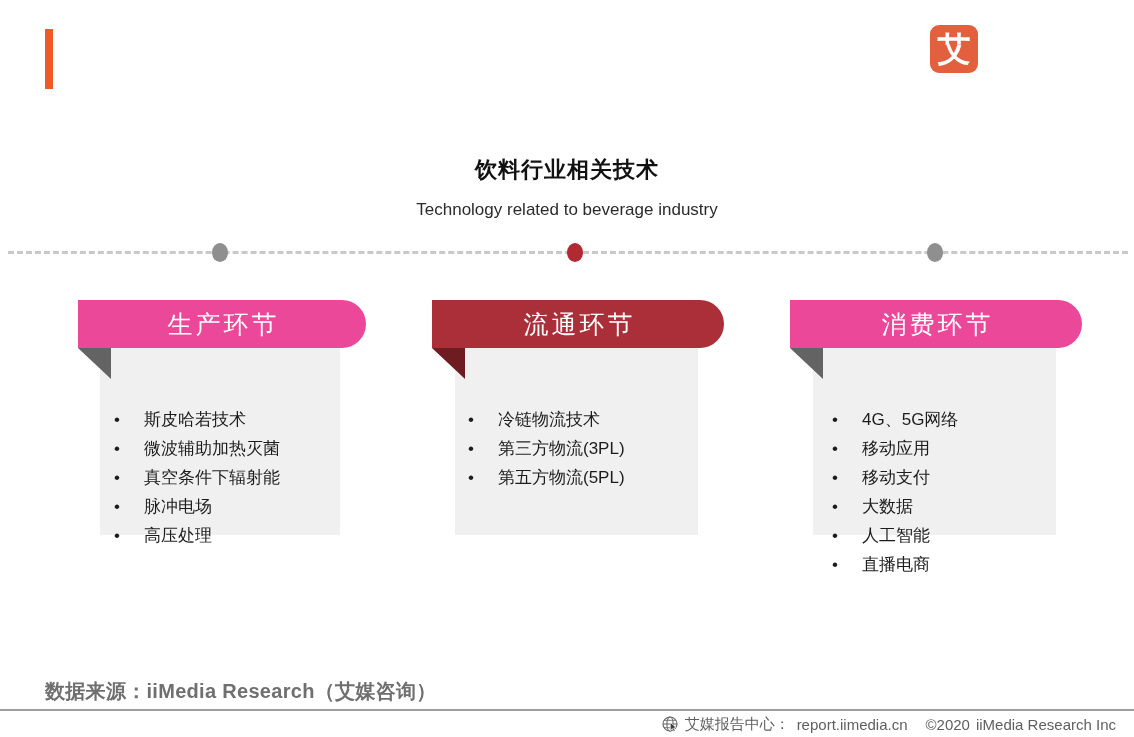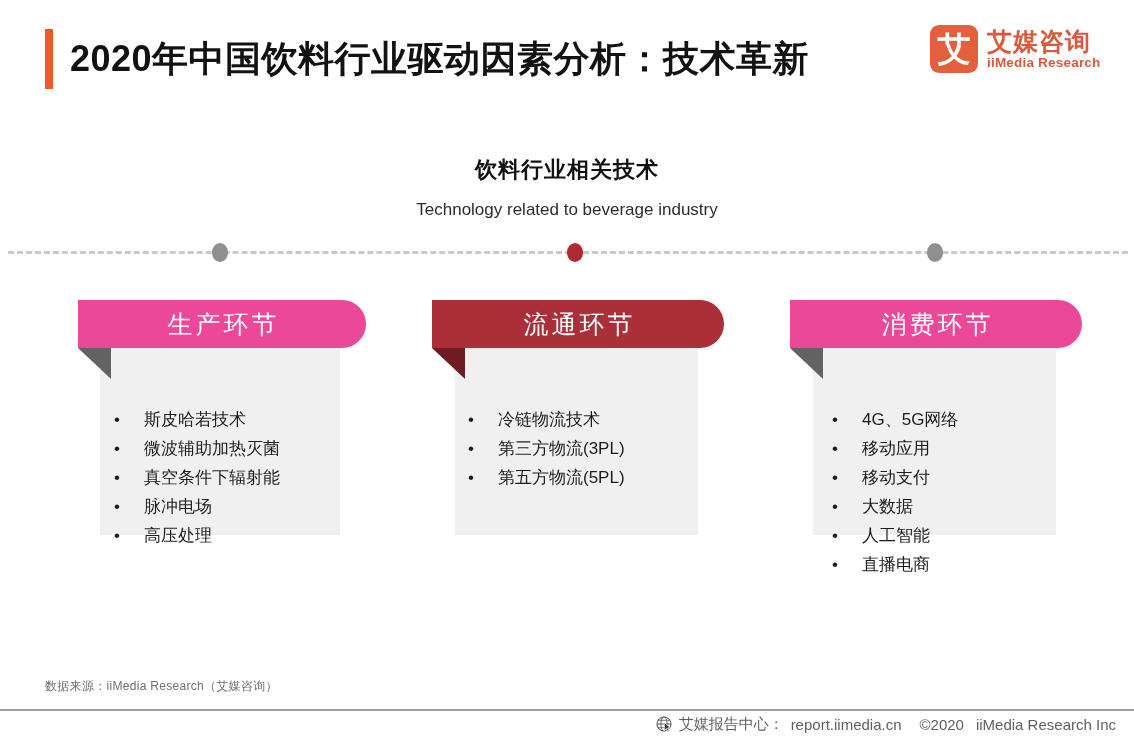--- a/index.html
+++ b/index.html
@@ -202,22 +202,22 @@
     left: 6px; top: 0;
     font-size: 17px;
     line-height: 29px;
     color: #1c1c1c;
   }
 
   
   #footer-source {
     position: absolute;
     left: 45px; top: 678px;
-    font-size: 12px;
-    font-weight: 400;
+    font-size: 20px;
+    font-weight: 700;
     color: #6f6f6f;
     letter-spacing: 0.3px;
   }
   #footer-rule {
     position: absolute;
     left: 0; top: 709px;
     width: 1134px; height: 0;
     border-top: 2px solid #9e9e9e;
   }
   #footer-bar {
@@ -235,36 +235,31 @@
   }
   #globe-icon {
     width: 17px; height: 17px;
     position: relative;
     flex: none;
   }
   #footer-bar .ft { white-space: nowrap; }
   #footer-center-label { font-weight: 400; }
   #footer-url { margin-left: 1px; }
   #footer-copyright { margin-left: 12px; }
-  #footer-company { margin-left: 6px; }
+  #footer-company { }
 </style>
 </head>
 <body>
 
 <div id="header">
   <div id="title-accent"></div>
-  <div id="page-title">2020年中国饮料行业驱动因素分析：技术革新</div>
 
   <div id="logo">
     <div id="logo-mark">
       <div id="logo-mark-glyph">艾</div>
-    </div>
-    <div id="logo-text">
-      <div id="logo-cn">艾媒咨询</div>
-      <div id="logo-en">iiMedia Research</div>
     </div>
   </div>
 </div>
 
 <div id="section-title">饮料行业相关技术</div>
 <div id="section-subtitle">Technology related to beverage industry</div>
 
 <div id="timeline">
   <div id="timeline-line"></div>
   <div id="timeline-dot-1" class="timeline-dot grey"></div>

